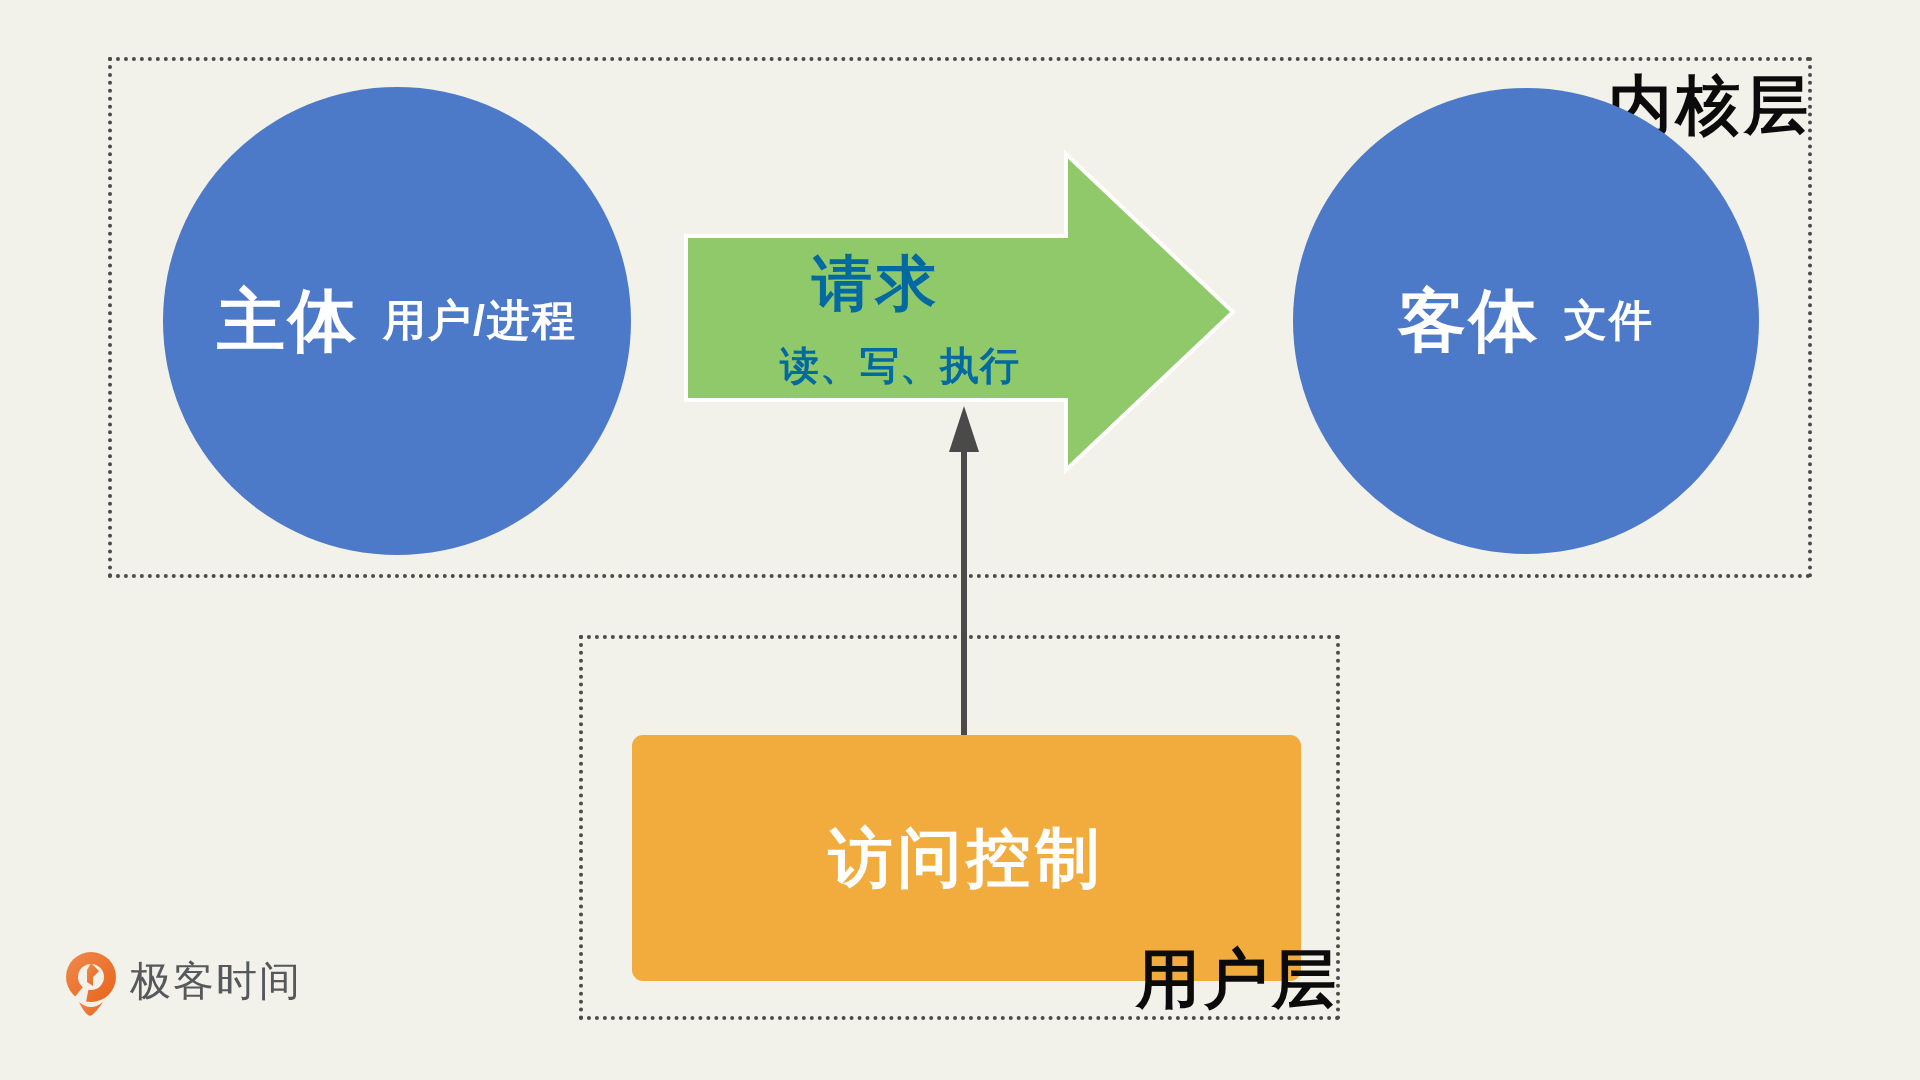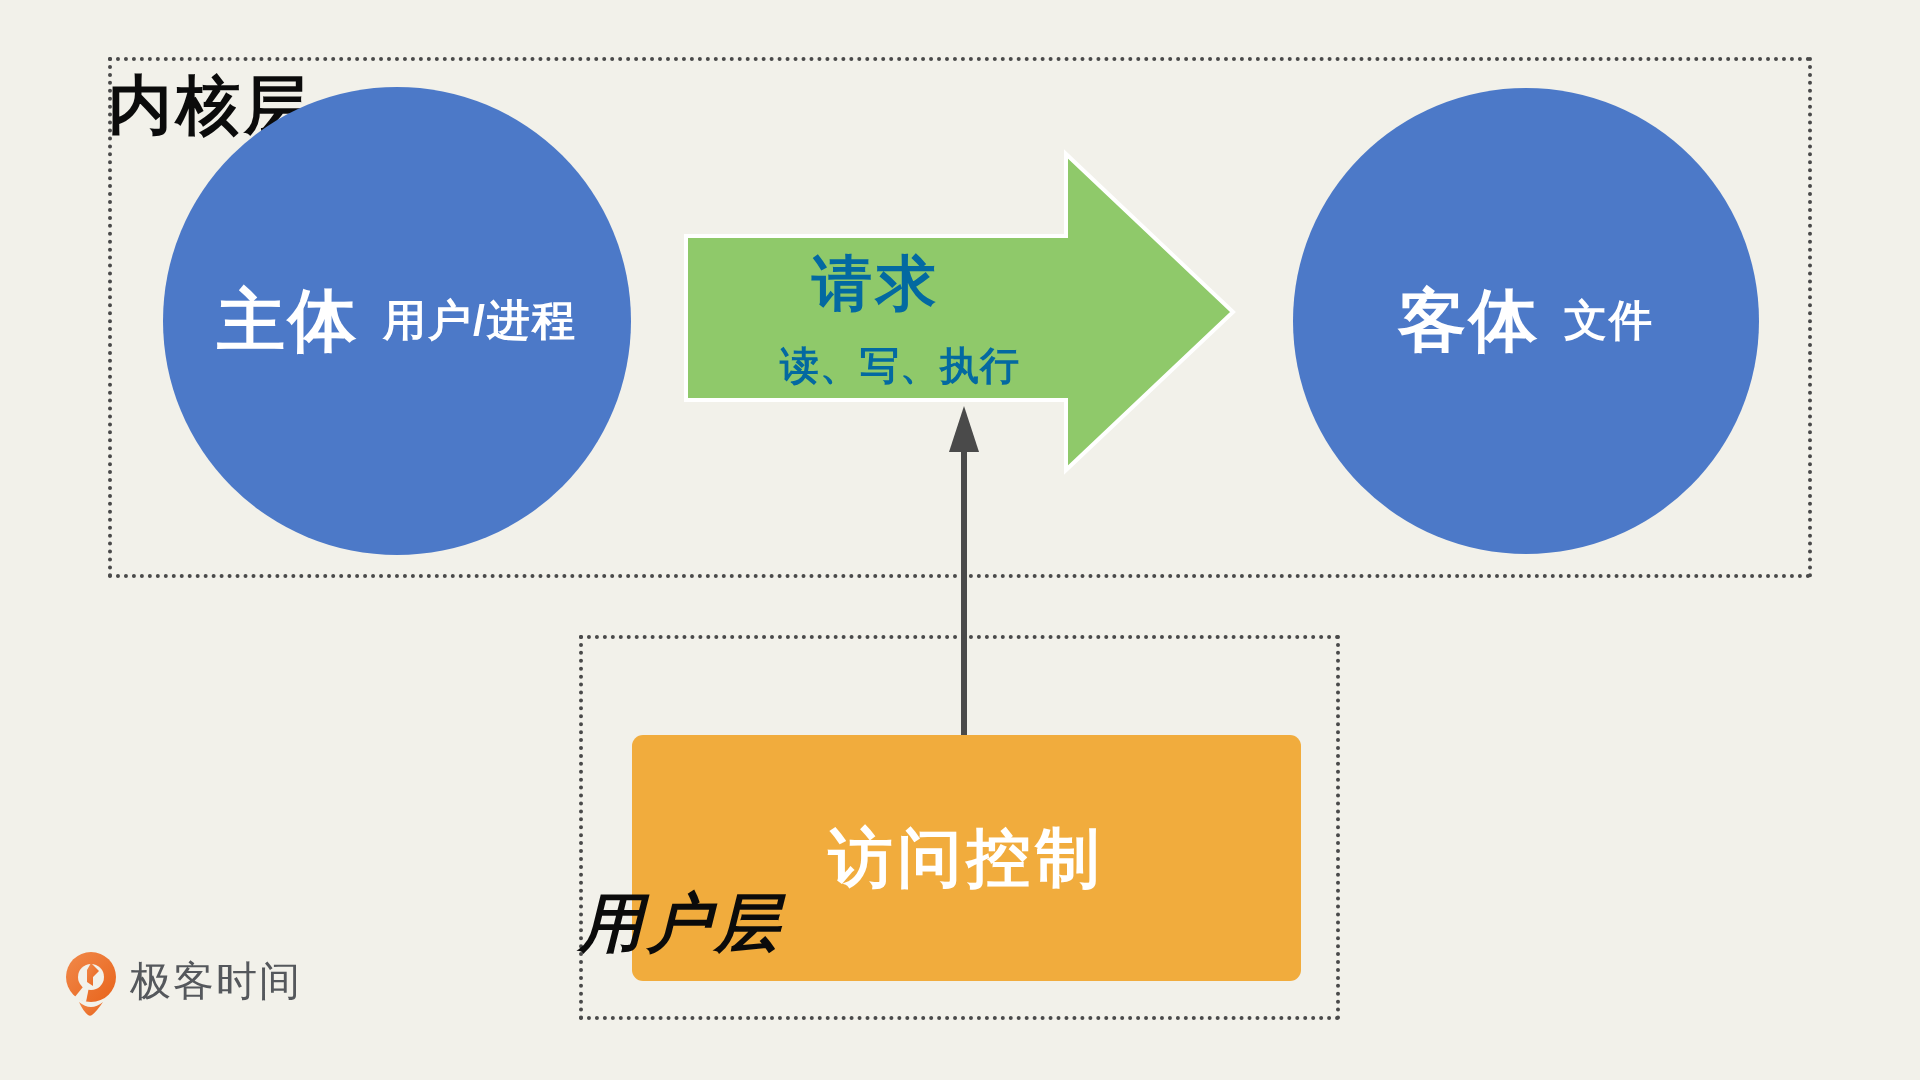--- a/index.html
+++ b/index.html
@@ -22,29 +22,29 @@
 
   .dotted-box{
     position:absolute;
     border:4px dotted var(--border);
   }
   .kernel-box{left:108px;top:57px;width:1704px;height:521px;}
   .user-box{left:579px;top:635px;width:761px;height:385px;}
 
   .layer-title{
     position:absolute;
-    text-align:left;
+    text-align:right;
     font-weight:800;
     color:var(--text-dark);
     font-size:64px;
     letter-spacing:4px;
     line-height:1.1;
   }
   .kernel-title{left:108px;top:70px;width:1704px;}
-  .user-title{left:579px;top:888px;width:761px;font-style:italic;}
+  .user-title{left:579px;top:944px;width:761px;}
 
   .circle{
     position:absolute;
     border-radius:50%;
     background:var(--blue);
     color:#ffffff;
     display:flex;
     flex-direction:row;
     align-items:center;
     justify-content:center;

